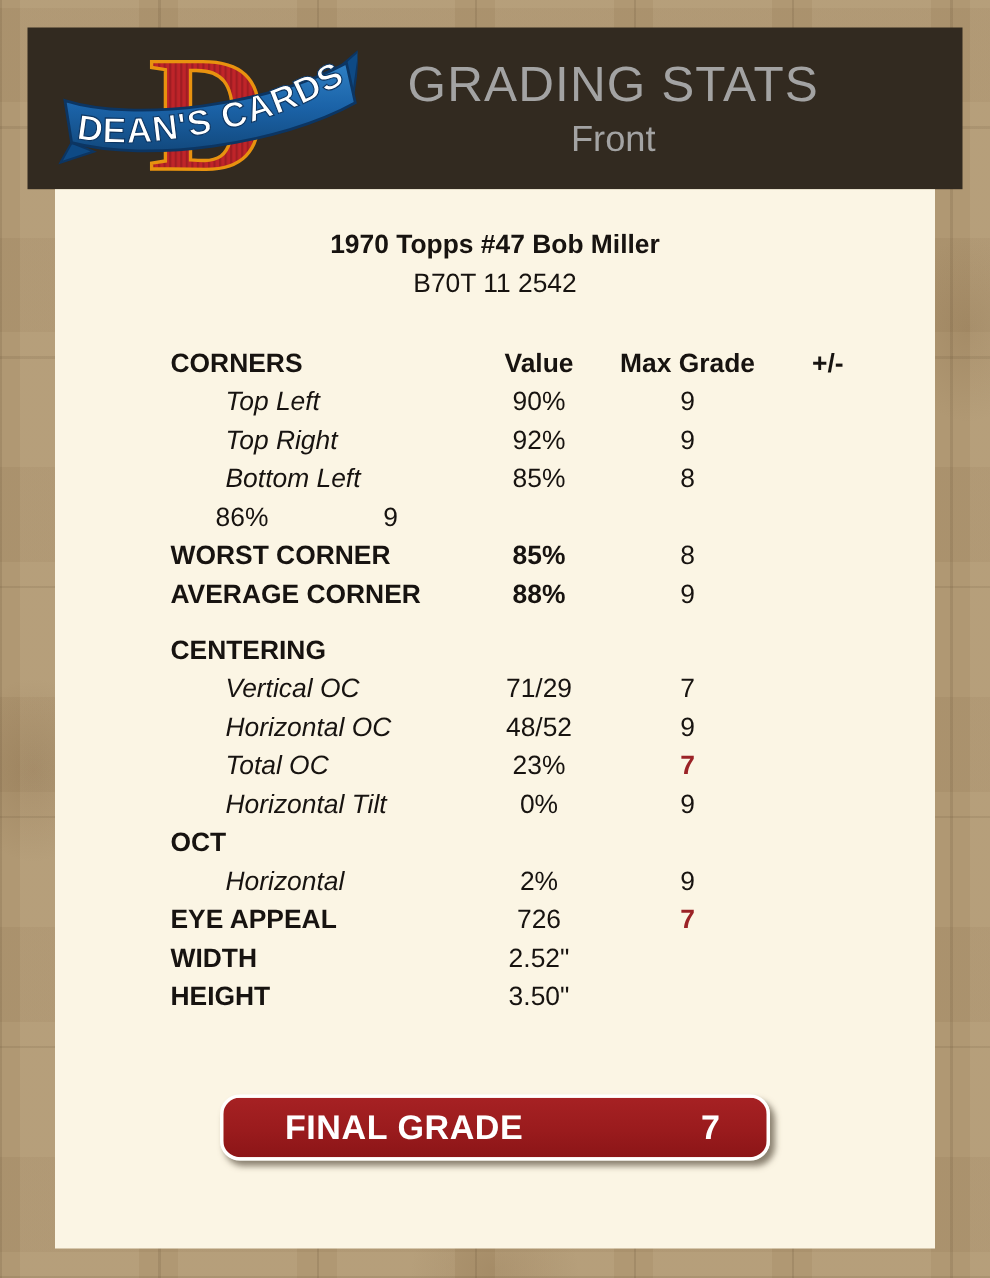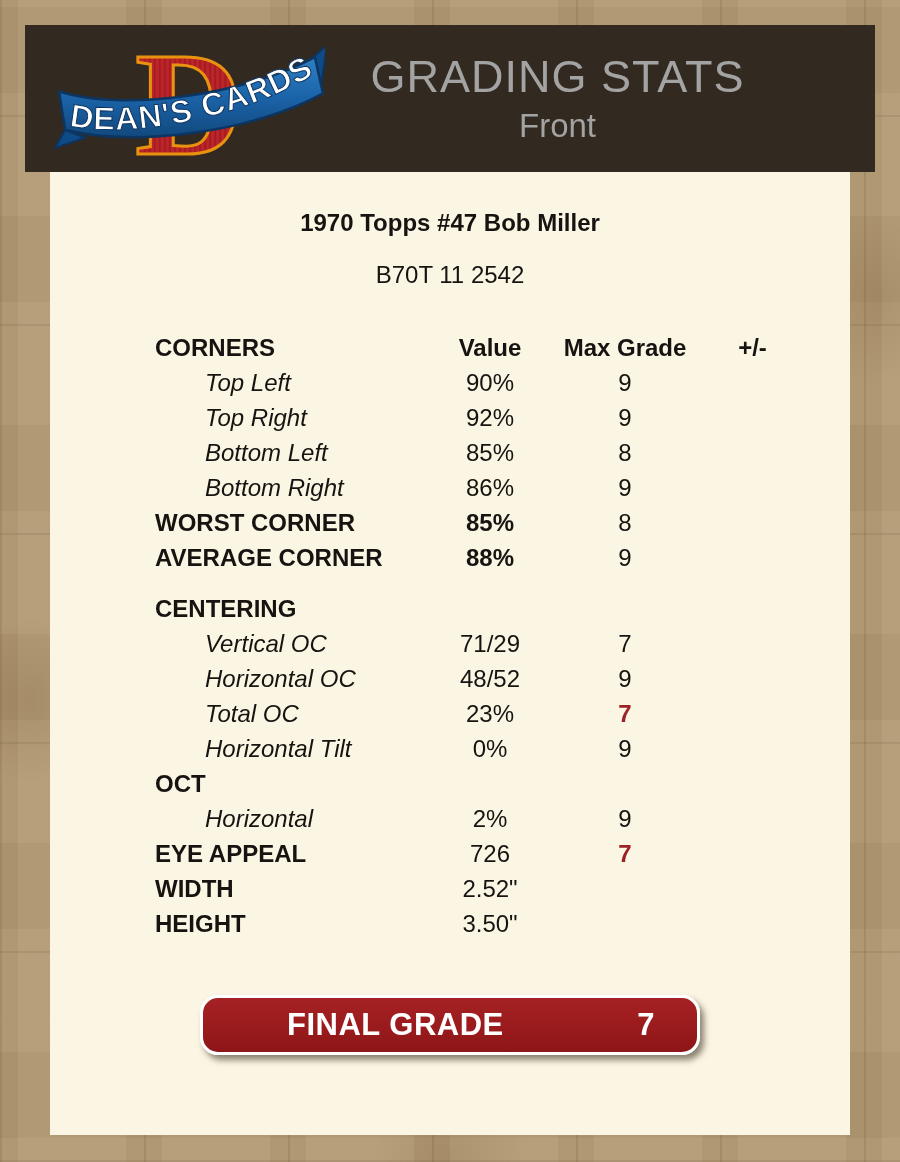--- a/index.html
+++ b/index.html
@@ -31,38 +31,38 @@
     color:#a3a3a3;
   }
   .header-title{font-size:45px;letter-spacing:1px;line-height:1.1;}
   .header-subtitle{font-size:33px;margin-top:6px;}
   .panel{
     position:absolute;left:50px;top:172px;width:800px;height:963px;
     background:var(--panel-bg,#fbf5e4);
     color:#171310;
   }
   .card-title{margin-top:36px;text-align:center;font-size:24px;font-weight:bold;line-height:30px;}
-  .card-code{margin-top:22px;text-align:center;font-size:24px;line-height:30px;}
+  .card-code{margin-top:5px;text-align:center;font-size:24px;line-height:30px;}
   .stats-table{margin:40px 0 0 105px;width:655px;font-size:24px;}
   .trow{display:flex;height:35px;align-items:center;}
   .trow.spacer{margin-top:16px;}
   .c-label{width:270px;}
   .c-label.indent{padding-left:50px;width:220px;font-style:italic;}
   .c-value{width:130px;text-align:center;}
   .c-grade{width:140px;text-align:center;}
   .c-pm{width:115px;text-align:center;}
   .bold{font-weight:bold;}
   .red{color:var(--grade-red,#9b2226);}
   .final-grade-btn{
     position:absolute;left:150px;top:823px;width:500px;height:60px;box-sizing:border-box;
     background:linear-gradient(180deg,#a62123 0%,#9a1b1d 55%,#8c1517 100%);
     border:3px solid #ffffff;border-radius:18px;
     box-shadow:4px 5px 6px rgba(110,100,84,.8);
     display:flex;align-items:center;justify-content:space-between;
-    padding:0 42px 0 84px;color:#ffffff;font-weight:bold;font-size:31px;letter-spacing:.5px;
+    padding:0 42px 0 56px;color:#ffffff;font-weight:bold;font-size:31px;letter-spacing:.5px;
   }
 </style>
 </head>
 <body>
 
 <div class="bg-pattern"></div>
 
 <div class="header-bar">
   <svg class="logo" viewBox="0 0 270 135" xmlns="http://www.w3.org/2000/svg">
     <defs>
@@ -115,21 +115,20 @@
           <div class="c-grade">9</div>
           <div class="c-pm"></div>
         </div>
         <div class="trow">
           <div class="c-label indent">Bottom Left</div>
           <div class="c-value">85%</div>
           <div class="c-grade">8</div>
           <div class="c-pm"></div>
         </div>
         <div class="trow">
-          <div class="c-label indent">Bottom Right</div>
           <div class="c-value">86%</div>
           <div class="c-grade">9</div>
           <div class="c-pm"></div>
         </div>
         <div class="trow">
           <div class="c-label bold">WORST CORNER</div>
           <div class="c-value bold">85%</div>
           <div class="c-grade">8</div>
           <div class="c-pm"></div>
         </div>

